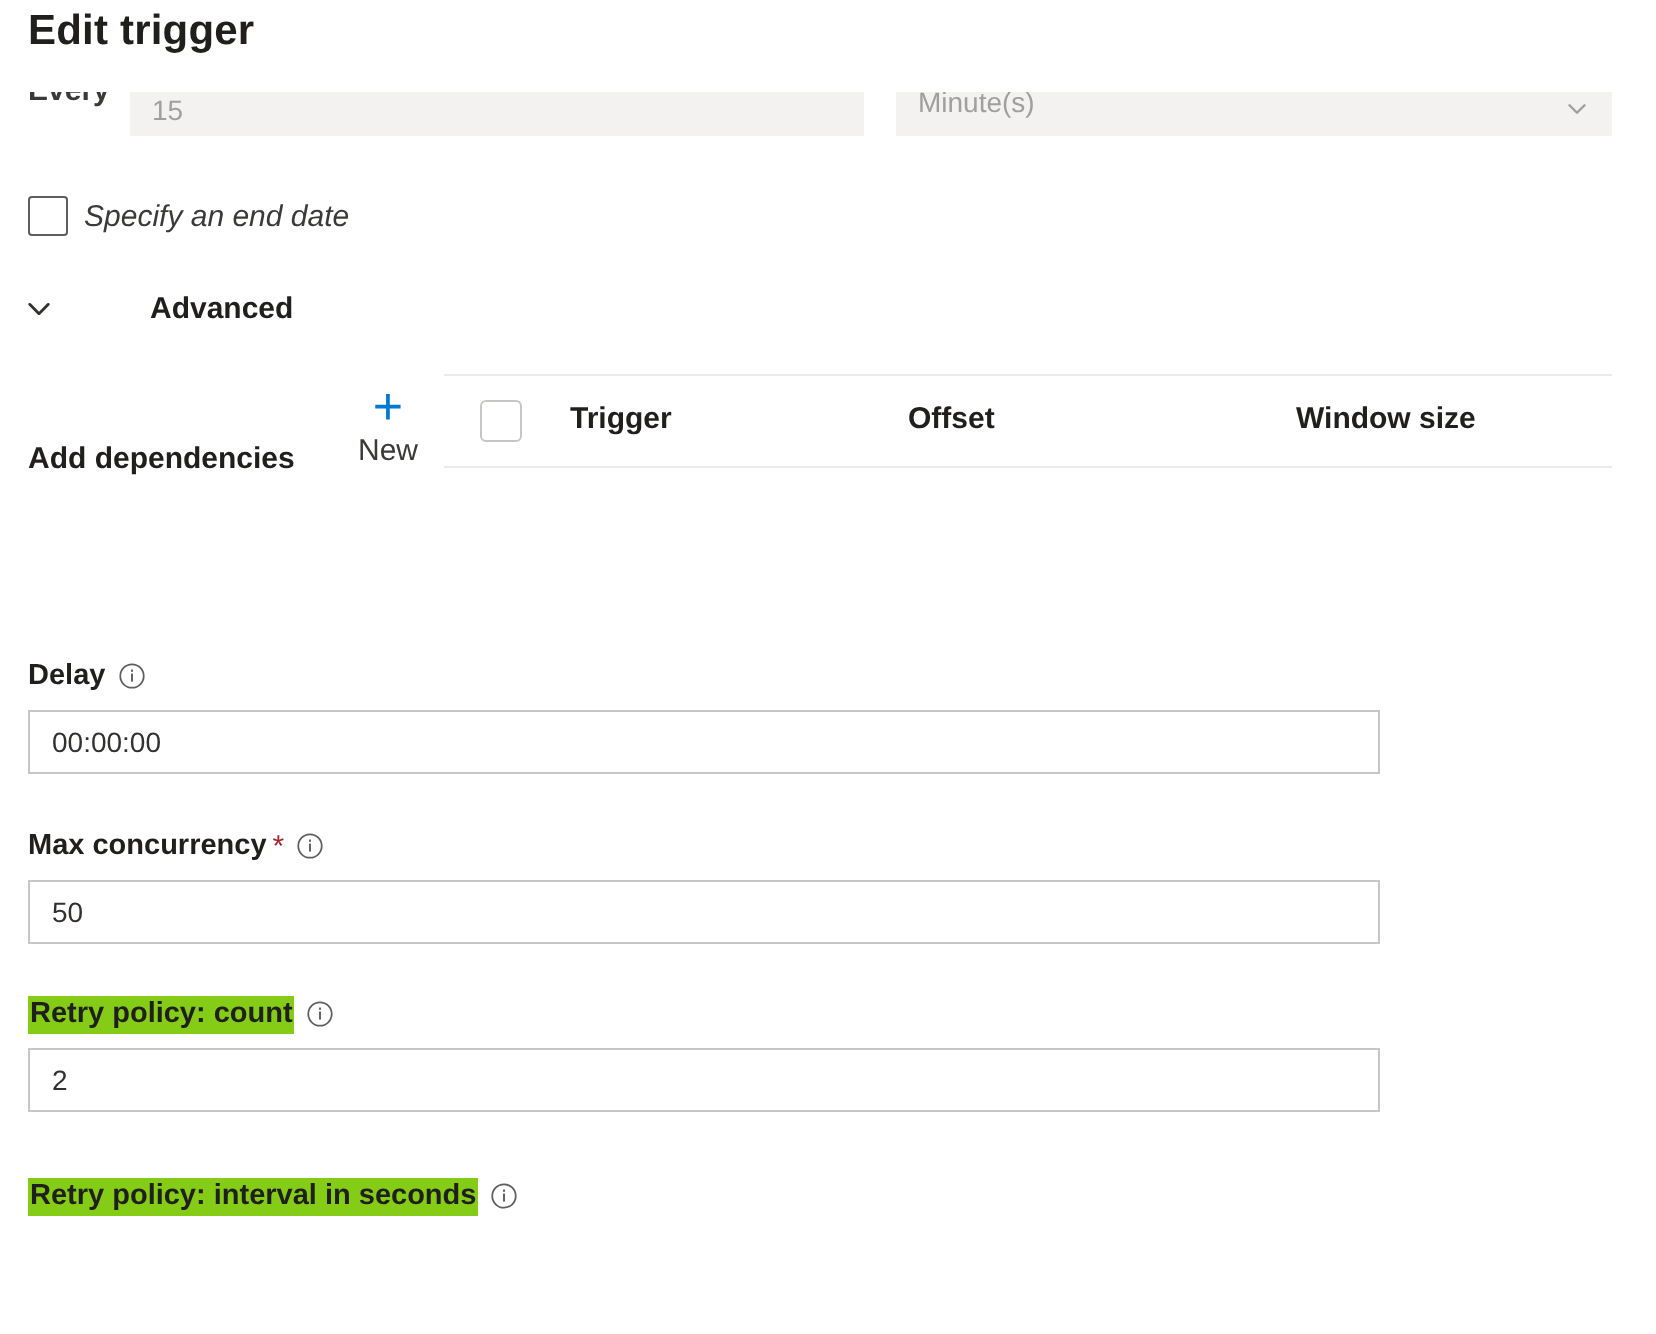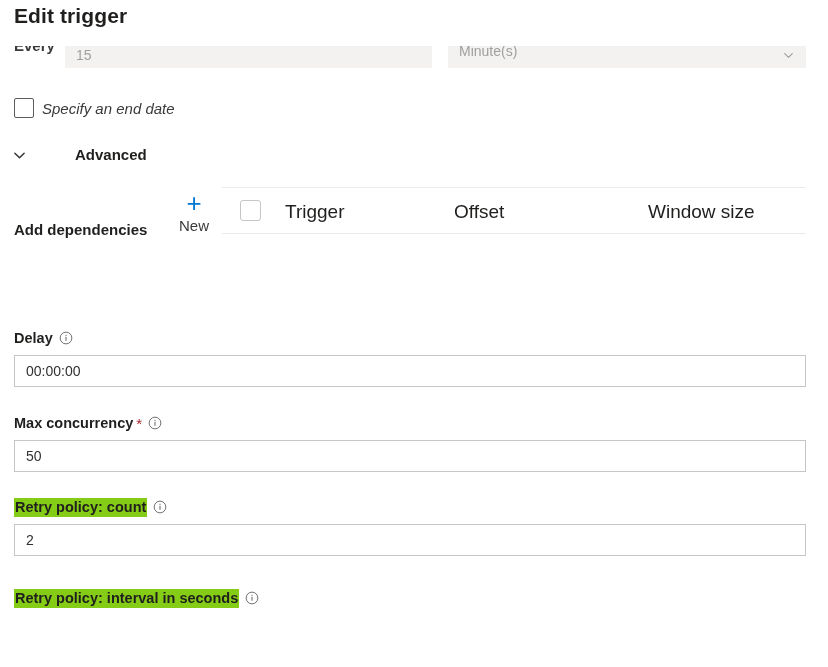--- a/index.html
+++ b/index.html
@@ -179,22 +179,22 @@
     width: 21px;
     height: 21px;
     border: 1px solid #c8c6c4;
     border-radius: 3px;
     background: #fff;
     box-sizing: border-box;
   }
   .th {
     position: absolute;
     top: 13px;
-    font-size: 19px;
-    font-weight: 400;
+    font-size: 15px;
+    font-weight: 700;
     color: #201f1e;
   }
   .th-trigger  { left: 63px; }
   .th-offset   { left: 232px; }
   .th-window   { left: 426px; }
   .deps-tbody {
     height: 45px;
     position: relative;
     border-bottom: 1px solid #edebe9;
   }
@@ -236,21 +236,21 @@
   .info-icon {
     margin-left: 6px;
     width: 14px;
     height: 14px;
     flex: 0 0 auto;
     position: relative;
     top: 0px;
   }
   .field-input {
     margin-top: 7px;
-    width: 792px;
+    width: 676px;
     height: 32px;
     border: 1px solid #c8c6c4;
     box-sizing: border-box;
     background: #ffffff;
     font-size: 14px;
     color: #323130;
     padding: 0 0 0 11px;
     font-family: "Liberation Sans", sans-serif;
     outline: none;
   }

